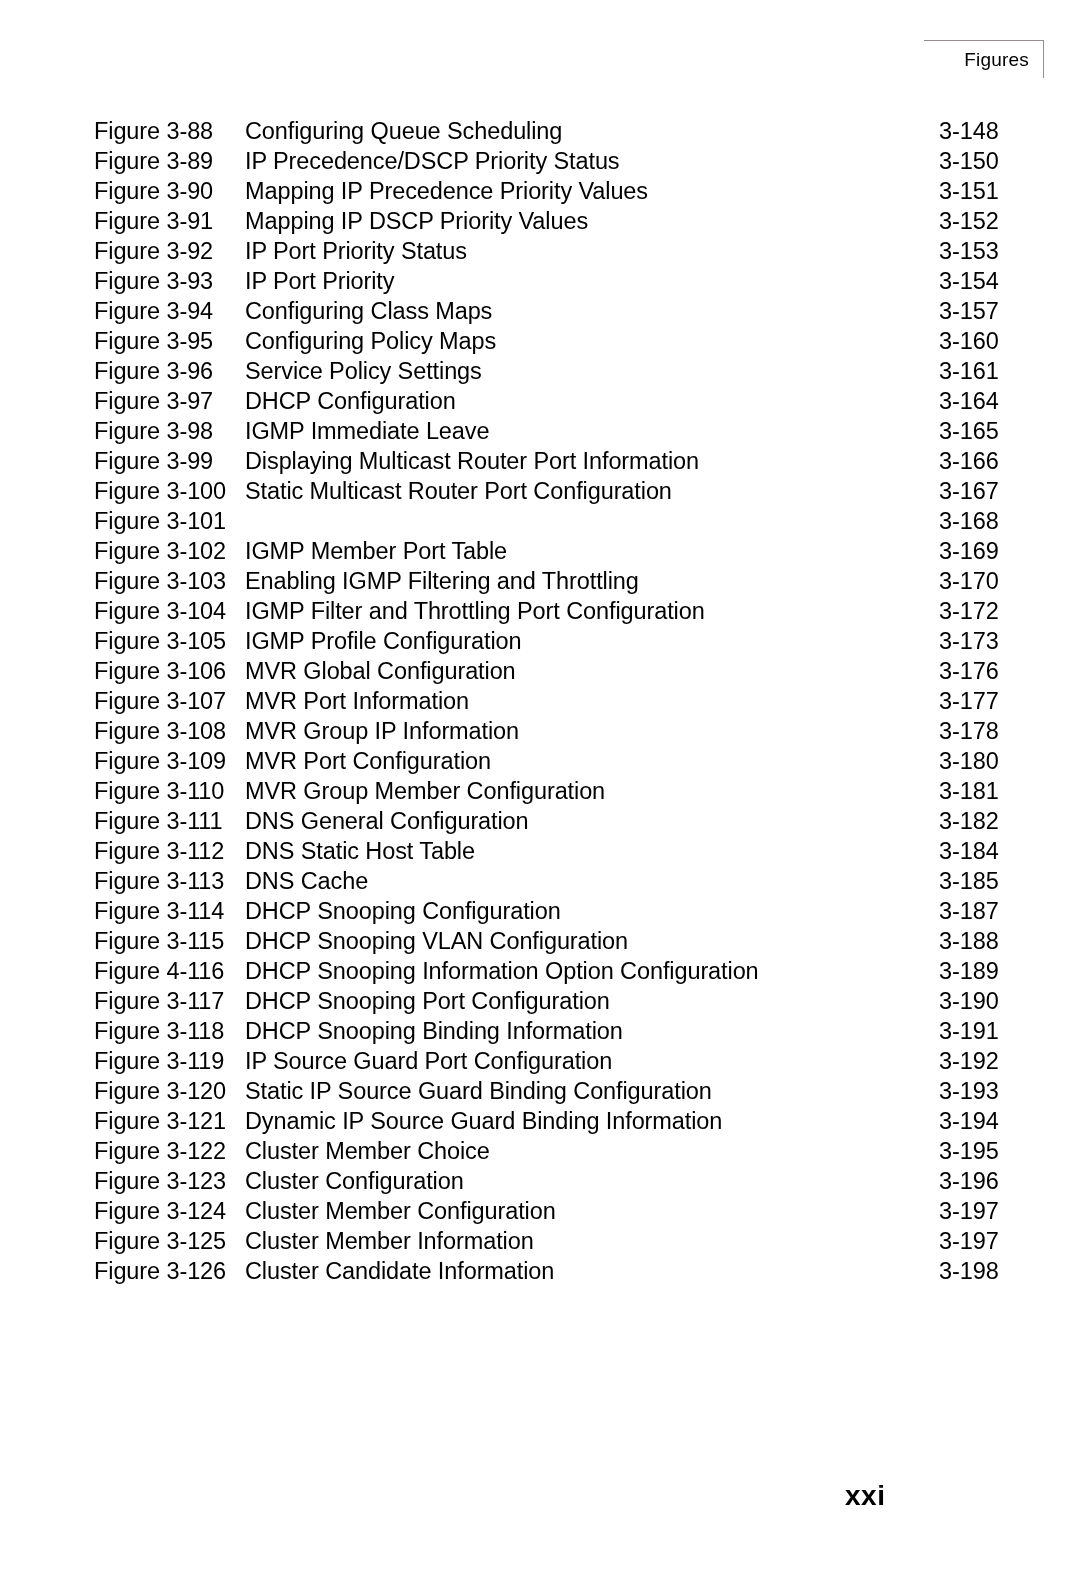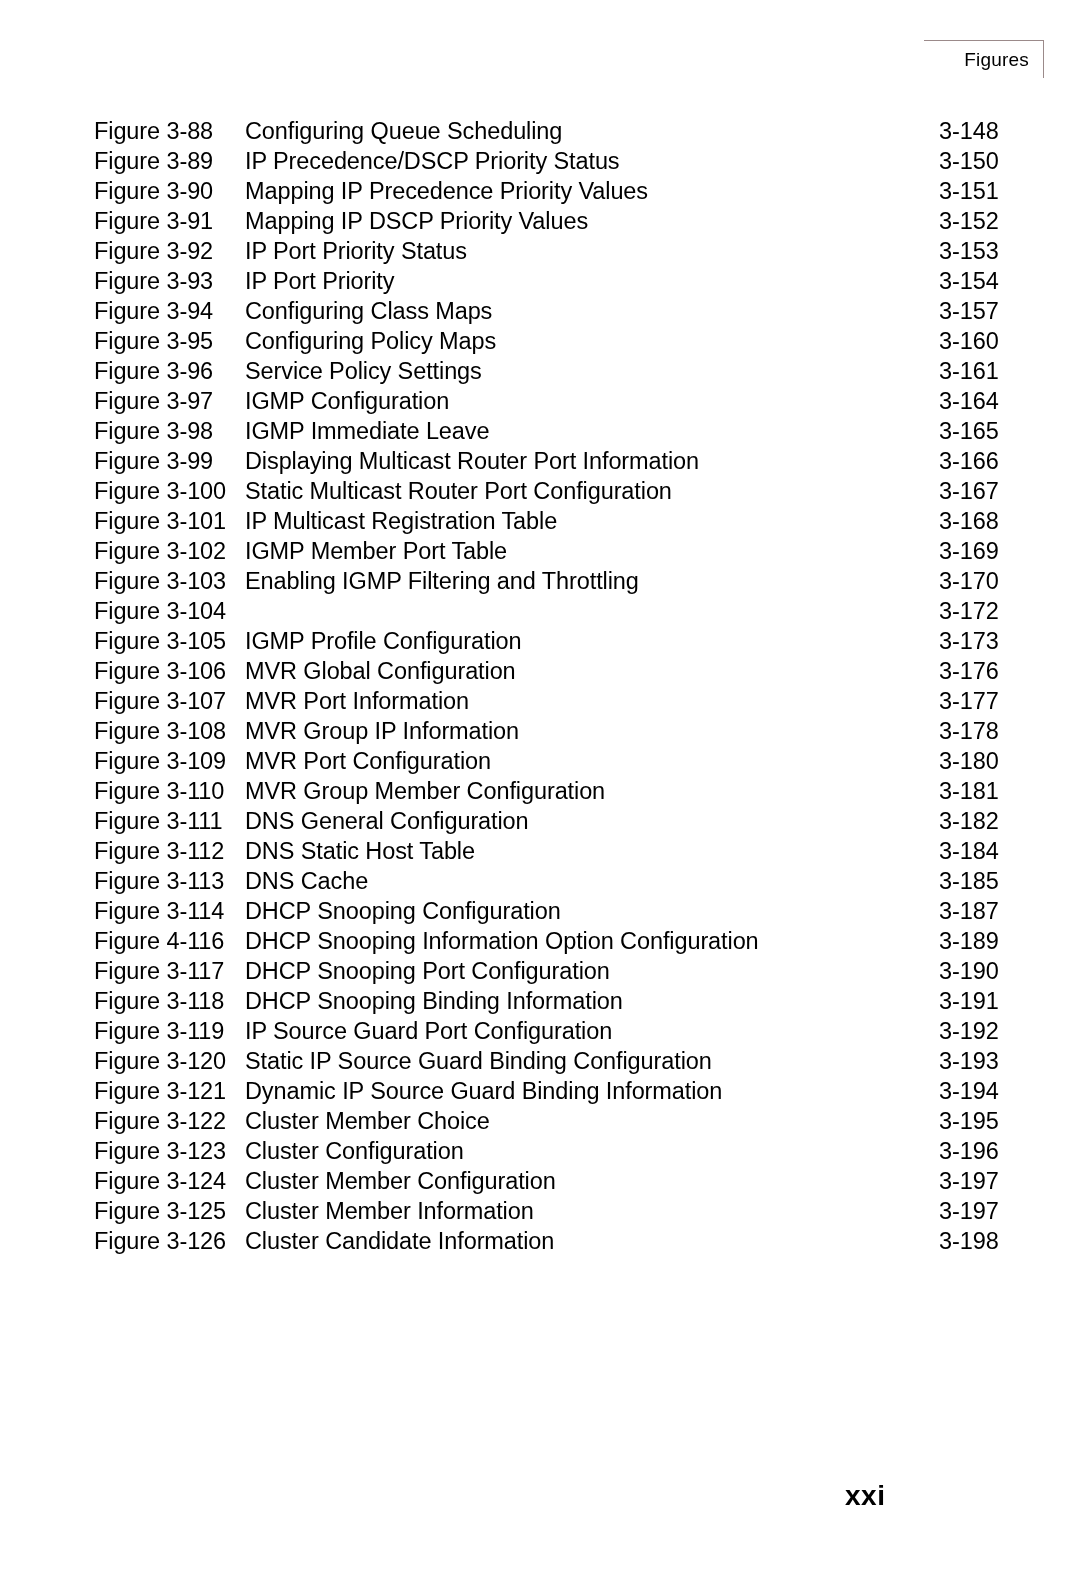--- a/index.html
+++ b/index.html
@@ -133,55 +133,55 @@
         <span class="fig-title">Configuring Policy Maps</span>
         <span class="fig-page">3-160</span>
       </div>
       <div class="lof-row">
         <span class="fig-num">Figure 3-96</span>
         <span class="fig-title">Service Policy Settings</span>
         <span class="fig-page">3-161</span>
       </div>
       <div class="lof-row">
         <span class="fig-num">Figure 3-97</span>
-        <span class="fig-title">IGMP Configuration</span>
+        <span class="fig-title">DHCP Configuration</span>
         <span class="fig-page">3-164</span>
       </div>
       <div class="lof-row">
         <span class="fig-num">Figure 3-98</span>
         <span class="fig-title">IGMP Immediate Leave</span>
         <span class="fig-page">3-165</span>
       </div>
       <div class="lof-row">
         <span class="fig-num">Figure 3-99</span>
         <span class="fig-title">Displaying Multicast Router Port Information</span>
         <span class="fig-page">3-166</span>
       </div>
       <div class="lof-row">
         <span class="fig-num">Figure 3-100</span>
         <span class="fig-title">Static Multicast Router Port Configuration</span>
         <span class="fig-page">3-167</span>
       </div>
       <div class="lof-row">
         <span class="fig-num">Figure 3-101</span>
-        <span class="fig-title">IP Multicast Registration Table</span>
         <span class="fig-page">3-168</span>
       </div>
       <div class="lof-row">
         <span class="fig-num">Figure 3-102</span>
         <span class="fig-title">IGMP Member Port Table</span>
         <span class="fig-page">3-169</span>
       </div>
       <div class="lof-row">
         <span class="fig-num">Figure 3-103</span>
         <span class="fig-title">Enabling IGMP Filtering and Throttling</span>
         <span class="fig-page">3-170</span>
       </div>
       <div class="lof-row">
         <span class="fig-num">Figure 3-104</span>
+        <span class="fig-title">IGMP Filter and Throttling Port Configuration</span>
         <span class="fig-page">3-172</span>
       </div>
       <div class="lof-row">
         <span class="fig-num">Figure 3-105</span>
         <span class="fig-title">IGMP Profile Configuration</span>
         <span class="fig-page">3-173</span>
       </div>
       <div class="lof-row">
         <span class="fig-num">Figure 3-106</span>
         <span class="fig-title">MVR Global Configuration</span>
@@ -221,20 +221,25 @@
         <span class="fig-num">Figure 3-113</span>
         <span class="fig-title">DNS Cache</span>
         <span class="fig-page">3-185</span>
       </div>
       <div class="lof-row">
         <span class="fig-num">Figure 3-114</span>
         <span class="fig-title">DHCP Snooping Configuration</span>
         <span class="fig-page">3-187</span>
       </div>
       <div class="lof-row">
+        <span class="fig-num">Figure 3-115</span>
+        <span class="fig-title">DHCP Snooping VLAN Configuration</span>
+        <span class="fig-page">3-188</span>
+      </div>
+      <div class="lof-row">
         <span class="fig-num">Figure 4-116</span>
         <span class="fig-title">DHCP Snooping Information Option Configuration</span>
         <span class="fig-page">3-189</span>
       </div>
       <div class="lof-row">
         <span class="fig-num">Figure 3-117</span>
         <span class="fig-title">DHCP Snooping Port Configuration</span>
         <span class="fig-page">3-190</span>
       </div>
       <div class="lof-row">

